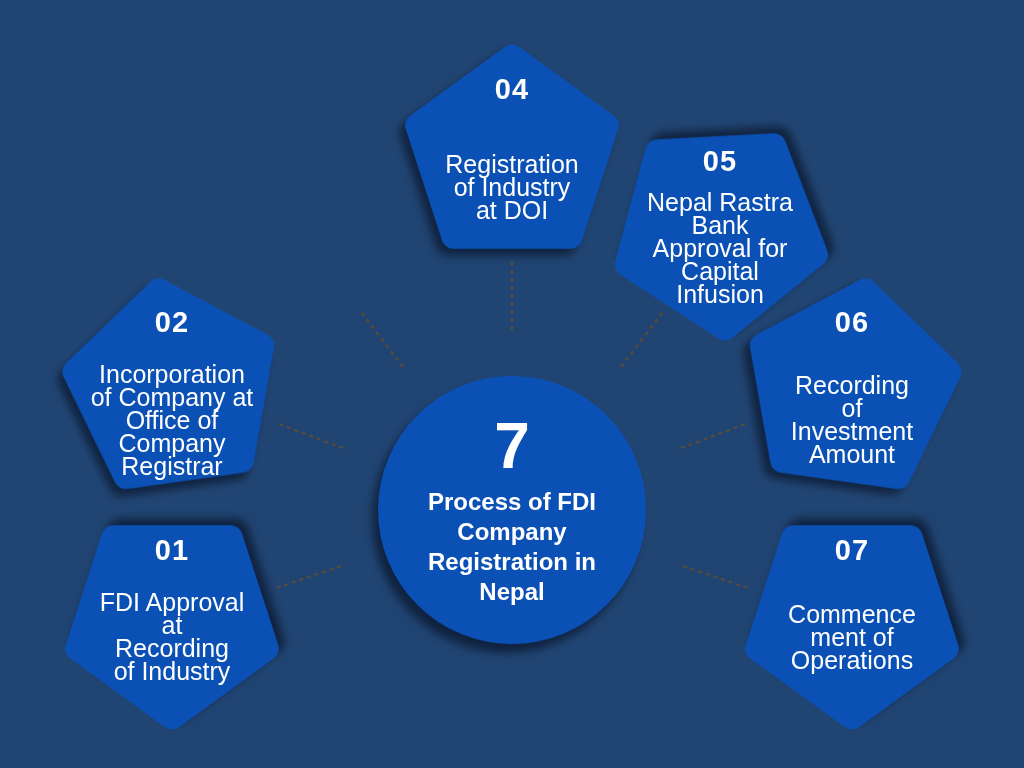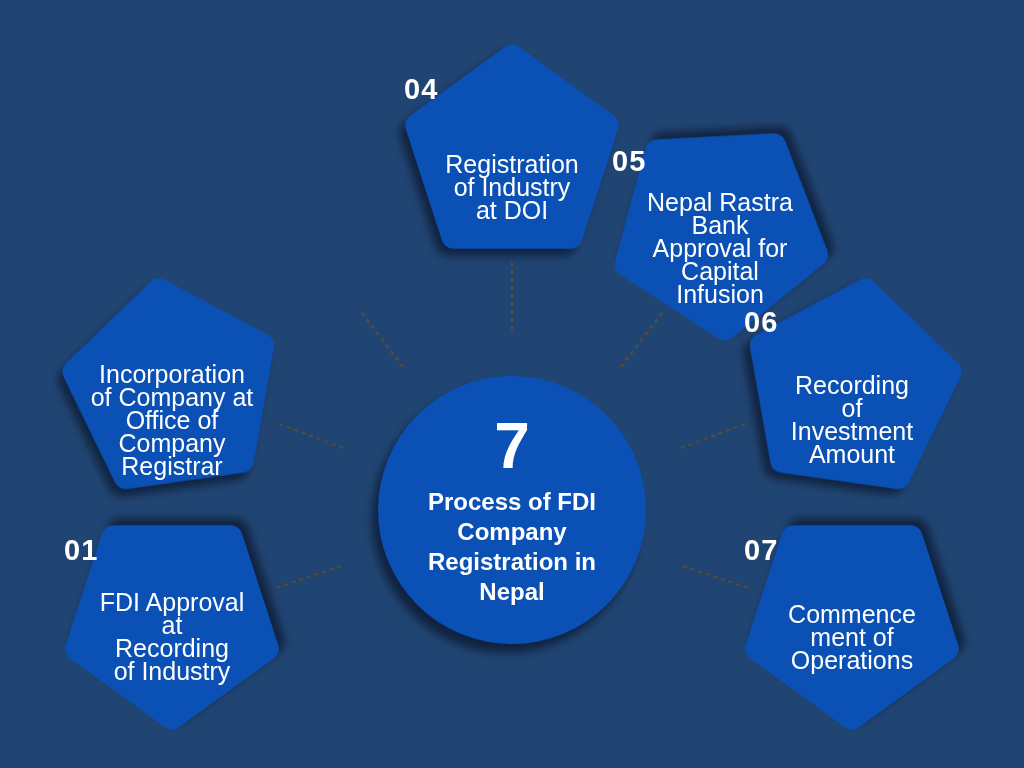--- a/index.html
+++ b/index.html
@@ -47,22 +47,23 @@
   }
   .p01 svg.shape { transform: rotate(180deg); }
   .p02 svg.shape { transform: rotate(-8deg); }
   .p03 svg.shape { transform: rotate(183deg); }
   .p04 svg.shape { transform: rotate(0deg); }
   .p05 svg.shape { transform: rotate(177deg); }
   .p06 svg.shape { transform: rotate(8deg); }
   .p07 svg.shape { transform: rotate(180deg); }
 
   .pent .num {
-    position: absolute; left: 16px; right: 0;
+    position: absolute; left: 0; right: 0;
     transform: translateY(-50%);
+    text-align: center;
     font-size: 29px; font-weight: 700;
     letter-spacing: 1px;
   }
   .pent .label {
     position: absolute; left: 14px; right: 14px;
     transform: translateY(-50%);
     text-align: center;
     font-size: 25px; font-weight: 400;
     line-height: 23px;
     white-space: pre-line;
@@ -117,20 +118,21 @@
     <div class="label">FDI Approval
 at
 Recording
 of Industry</div>
   </div>
 
   <div class="pent p02 apex-up" style="left:48px; top:261px;">
     <svg class="shape" viewBox="0 0 240 240">
       <polygon points="120,28 211.3,94.3 176.4,201.7 63.6,201.7 28.7,94.3"></polygon>
     </svg>
+    <div class="num">02</div>
     <div class="label">Incorporation
 of Company at
 Office of
 Company
 Registrar</div>
   </div>
 
 
   <div class="pent p04 apex-up" style="left:388px; top:28px;">
     <svg class="shape" viewBox="0 0 240 240">

